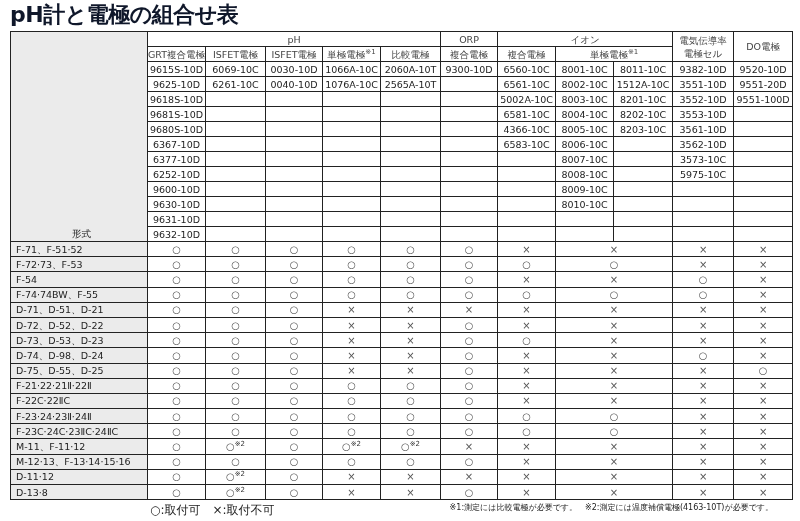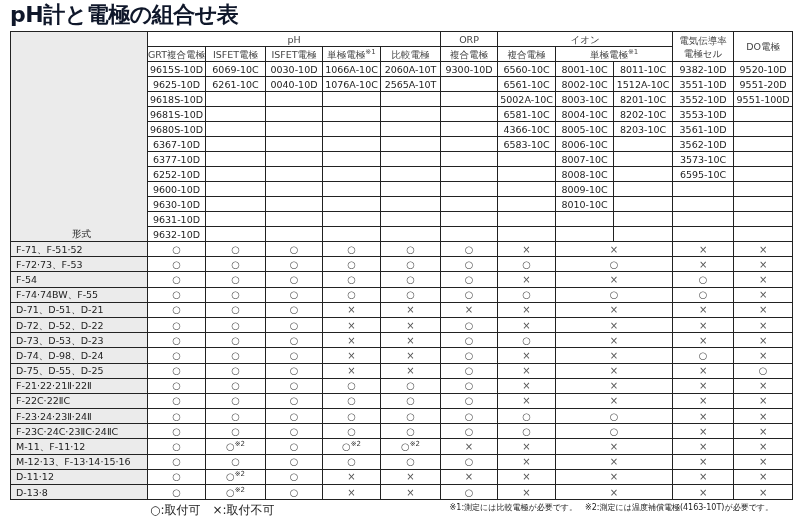--- a/index.html
+++ b/index.html
@@ -158,21 +158,21 @@
       <tr class="prow">
         <td>6252-10D</td>
         <td></td>
         <td></td>
         <td></td>
         <td></td>
         <td></td>
         <td></td>
         <td>8008-10C</td>
         <td></td>
-        <td>6595-10C</td>
+        <td>5975-10C</td>
         <td></td>
       </tr>
       <tr class="prow">
         <td>9600-10D</td>
         <td></td>
         <td></td>
         <td></td>
         <td></td>
         <td></td>
         <td></td>

